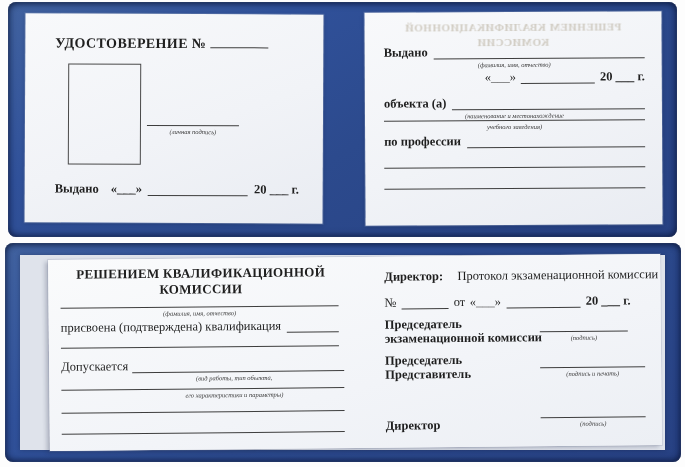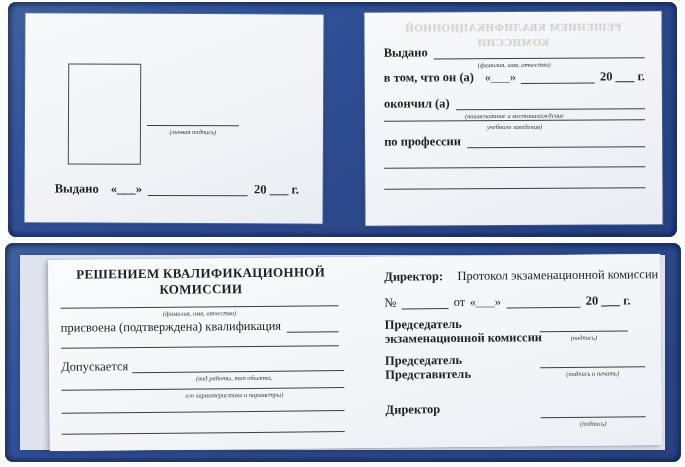--- a/index.html
+++ b/index.html
@@ -64,20 +64,24 @@
            font-size:27px; letter-spacing:1px; color:#121212; z-index:40; }
 </style>
 </head>
 <body>
 
 <div class="stage">
 
   <div class="cover cover-top">
 
     <div class="page page-tl">
+      <div class="p1-title">
+        <span class="b">УДОСТОВЕРЕНИЕ №</span>
+        <span class="u" style="width:58px"></span>
+      </div>
       <div class="photo-box"></div>
 
       <div class="ln" style="left:122px; top:111px; width:92px"></div>
       <div class="cap" style="left:122px; top:114px; width:92px">(личная подпись)</div>
 
       <div class="fr b" style="left:30px; top:168px; right:20px">
         <span>Выдано</span>
         <span style="width:12px"></span>
         <span>«___»</span>
         <span class="u" style="width:100px; margin:0 6px"></span>
@@ -91,29 +95,28 @@
         <div>КОМИССИИ</div>
       </div>
 
       <div class="fr" style="left:19px; top:33px; right:17px">
         <span class="b">Выдано</span>
         <span class="u grow" style="margin-left:6px"></span>
       </div>
       <div class="cap" style="left:19px; right:17px; top:49px">(фамилия, имя, отчество)</div>
 
       <div class="fr" style="left:19px; top:58px; right:17px">
-        <span class="b">в том, что он (а)</span>
         <span class="grow"></span>
         <span>«___»</span>
         <span class="u" style="width:74px; margin:0 5px"></span>
         <span class="b">20 ___ г.</span>
       </div>
 
       <div class="fr" style="left:19px; top:84px; right:17px">
-        <span class="b">окончил (а)</span>
+        <span class="b">объекта (а)</span>
         <span class="u grow" style="margin-left:6px"></span>
       </div>
       <div class="cap" style="left:19px; right:17px; top:100px">(наименование и местонахождение</div>
 
       <div class="ln" style="left:19px; right:17px; top:108px"></div>
       <div class="cap" style="left:19px; right:17px; top:111px">учебного заведения)</div>
 
       <div class="fr" style="left:19px; top:122px; right:17px">
         <span class="b">по профессии</span>
         <span class="u grow" style="margin-left:6px"></span>
@@ -182,21 +185,21 @@
         <div class="ln" style="left:491px; top:76px; width:88px"></div>
         <div class="cap" style="left:491px; top:79px; width:88px">(подпись)</div>
 
         <div class="blk b" style="left:336px; top:97px">
           <div>Председатель</div>
           <div>Представитель</div>
         </div>
         <div class="ln" style="left:491px; top:112px; width:105px"></div>
         <div class="cap" style="left:491px; top:115px; width:105px">(подпись и печать)</div>
 
-        <div class="blk b" style="left:336px; top:146px">Директор</div>
+        <div class="blk b" style="left:336px; top:162px">Директор</div>
         <div class="ln" style="left:491px; top:162px; width:105px"></div>
         <div class="cap" style="left:491px; top:165px; width:105px">(подпись)</div>
       </div>
 
     </div>
   </div>
 
 
 </div>
 

